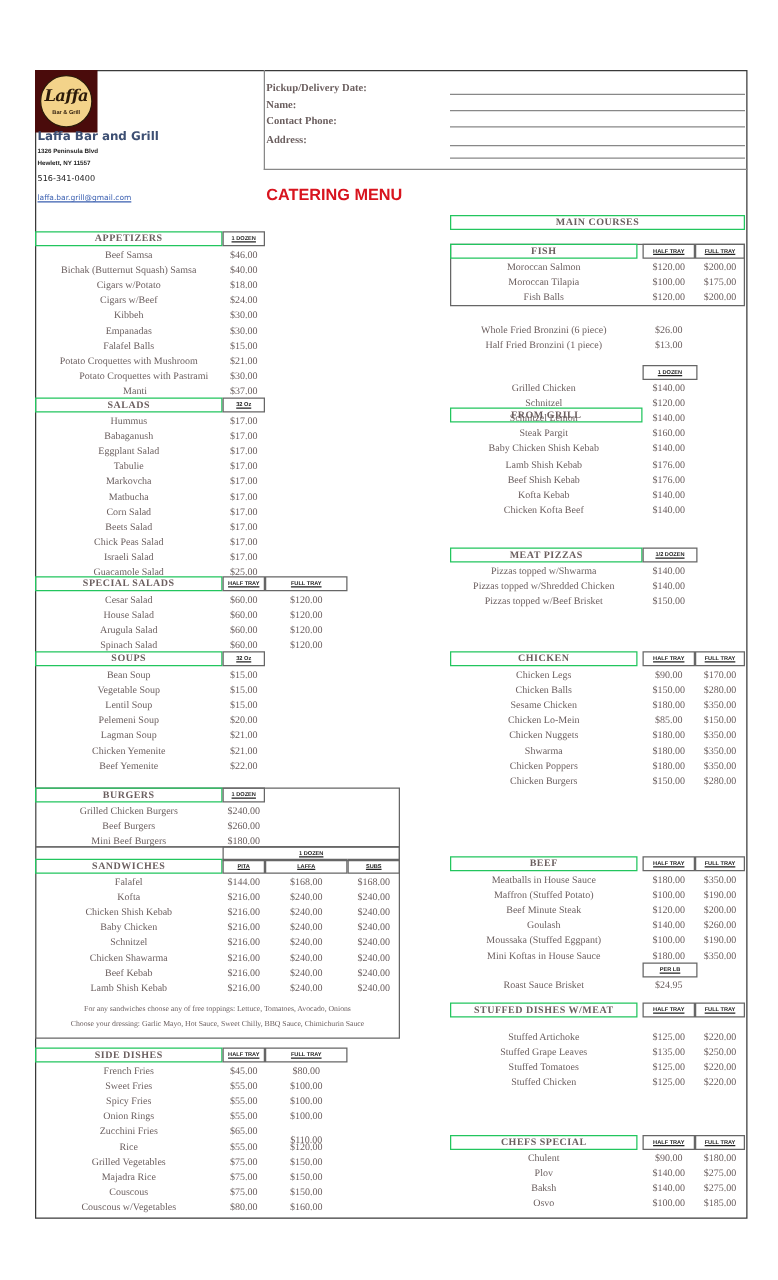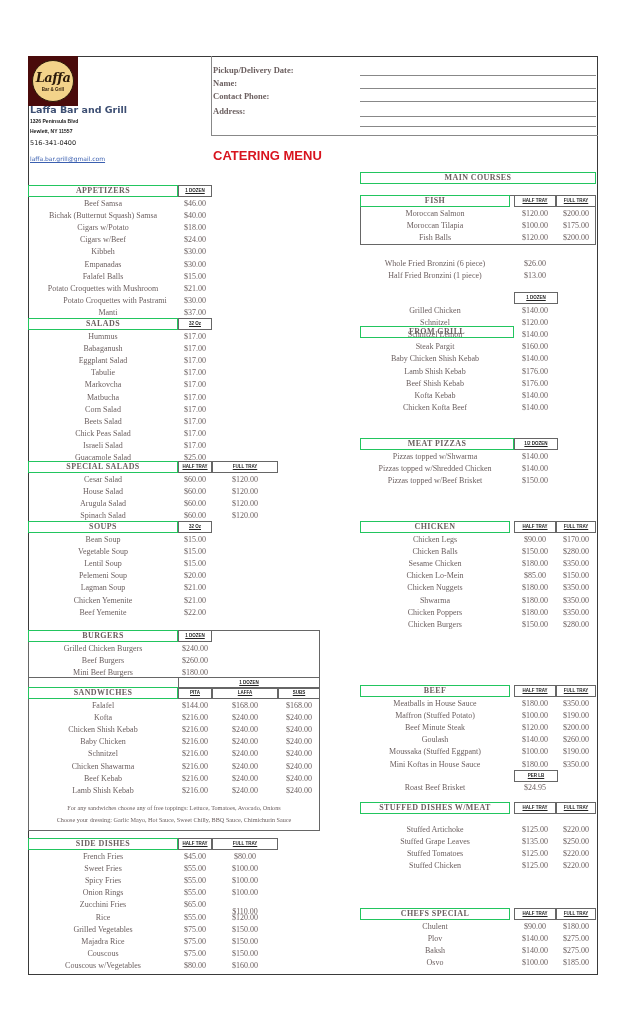--- a/index.html
+++ b/index.html
@@ -307,21 +307,21 @@
 <div class="row name" style="left:360px;top:734.3px;width:150px;">Goulash</div>
 <div class="row price" style="left:514px;top:734.3px;width:42px;">$140.00</div>
 <div class="row price" style="left:556px;top:734.3px;width:40px;">$260.00</div>
 <div class="row name" style="left:360px;top:746.4px;width:150px;">Moussaka (Stuffed Eggpant)</div>
 <div class="row price" style="left:514px;top:746.4px;width:42px;">$100.00</div>
 <div class="row price" style="left:556px;top:746.4px;width:40px;">$190.00</div>
 <div class="row name" style="left:360px;top:758.5px;width:150px;">Mini Koftas in House Sauce</div>
 <div class="row price" style="left:514px;top:758.5px;width:42px;">$180.00</div>
 <div class="row price" style="left:556px;top:758.5px;width:40px;">$350.00</div>
 <div class="sub" style="left:514px;top:770px;width:44px;">PER LB</div>
-<div class="row name" style="left:360px;top:782px;width:150px;">Roast Beef Brisket</div>
+<div class="row name" style="left:360px;top:782px;width:150px;">Roast Sauce Brisket</div>
 <div class="row price" style="left:514px;top:782px;width:42px;">$24.95</div>
 <div class="hdr" style="left:360px;top:802px;width:150px;">STUFFED DISHES W/MEAT</div>
 <div class="sub" style="left:514px;top:802px;width:42px;">HALF TRAY</div>
 <div class="sub" style="left:556px;top:802px;width:40px;">FULL TRAY</div>
 <div class="row name" style="left:360px;top:824px;width:150px;">Stuffed Artichoke</div>
 <div class="row price" style="left:514px;top:824px;width:42px;">$125.00</div>
 <div class="row price" style="left:556px;top:824px;width:40px;">$220.00</div>
 <div class="row name" style="left:360px;top:836.1px;width:150px;">Stuffed Grape Leaves</div>
 <div class="row price" style="left:514px;top:836.1px;width:42px;">$135.00</div>
 <div class="row price" style="left:556px;top:836.1px;width:40px;">$250.00</div>

